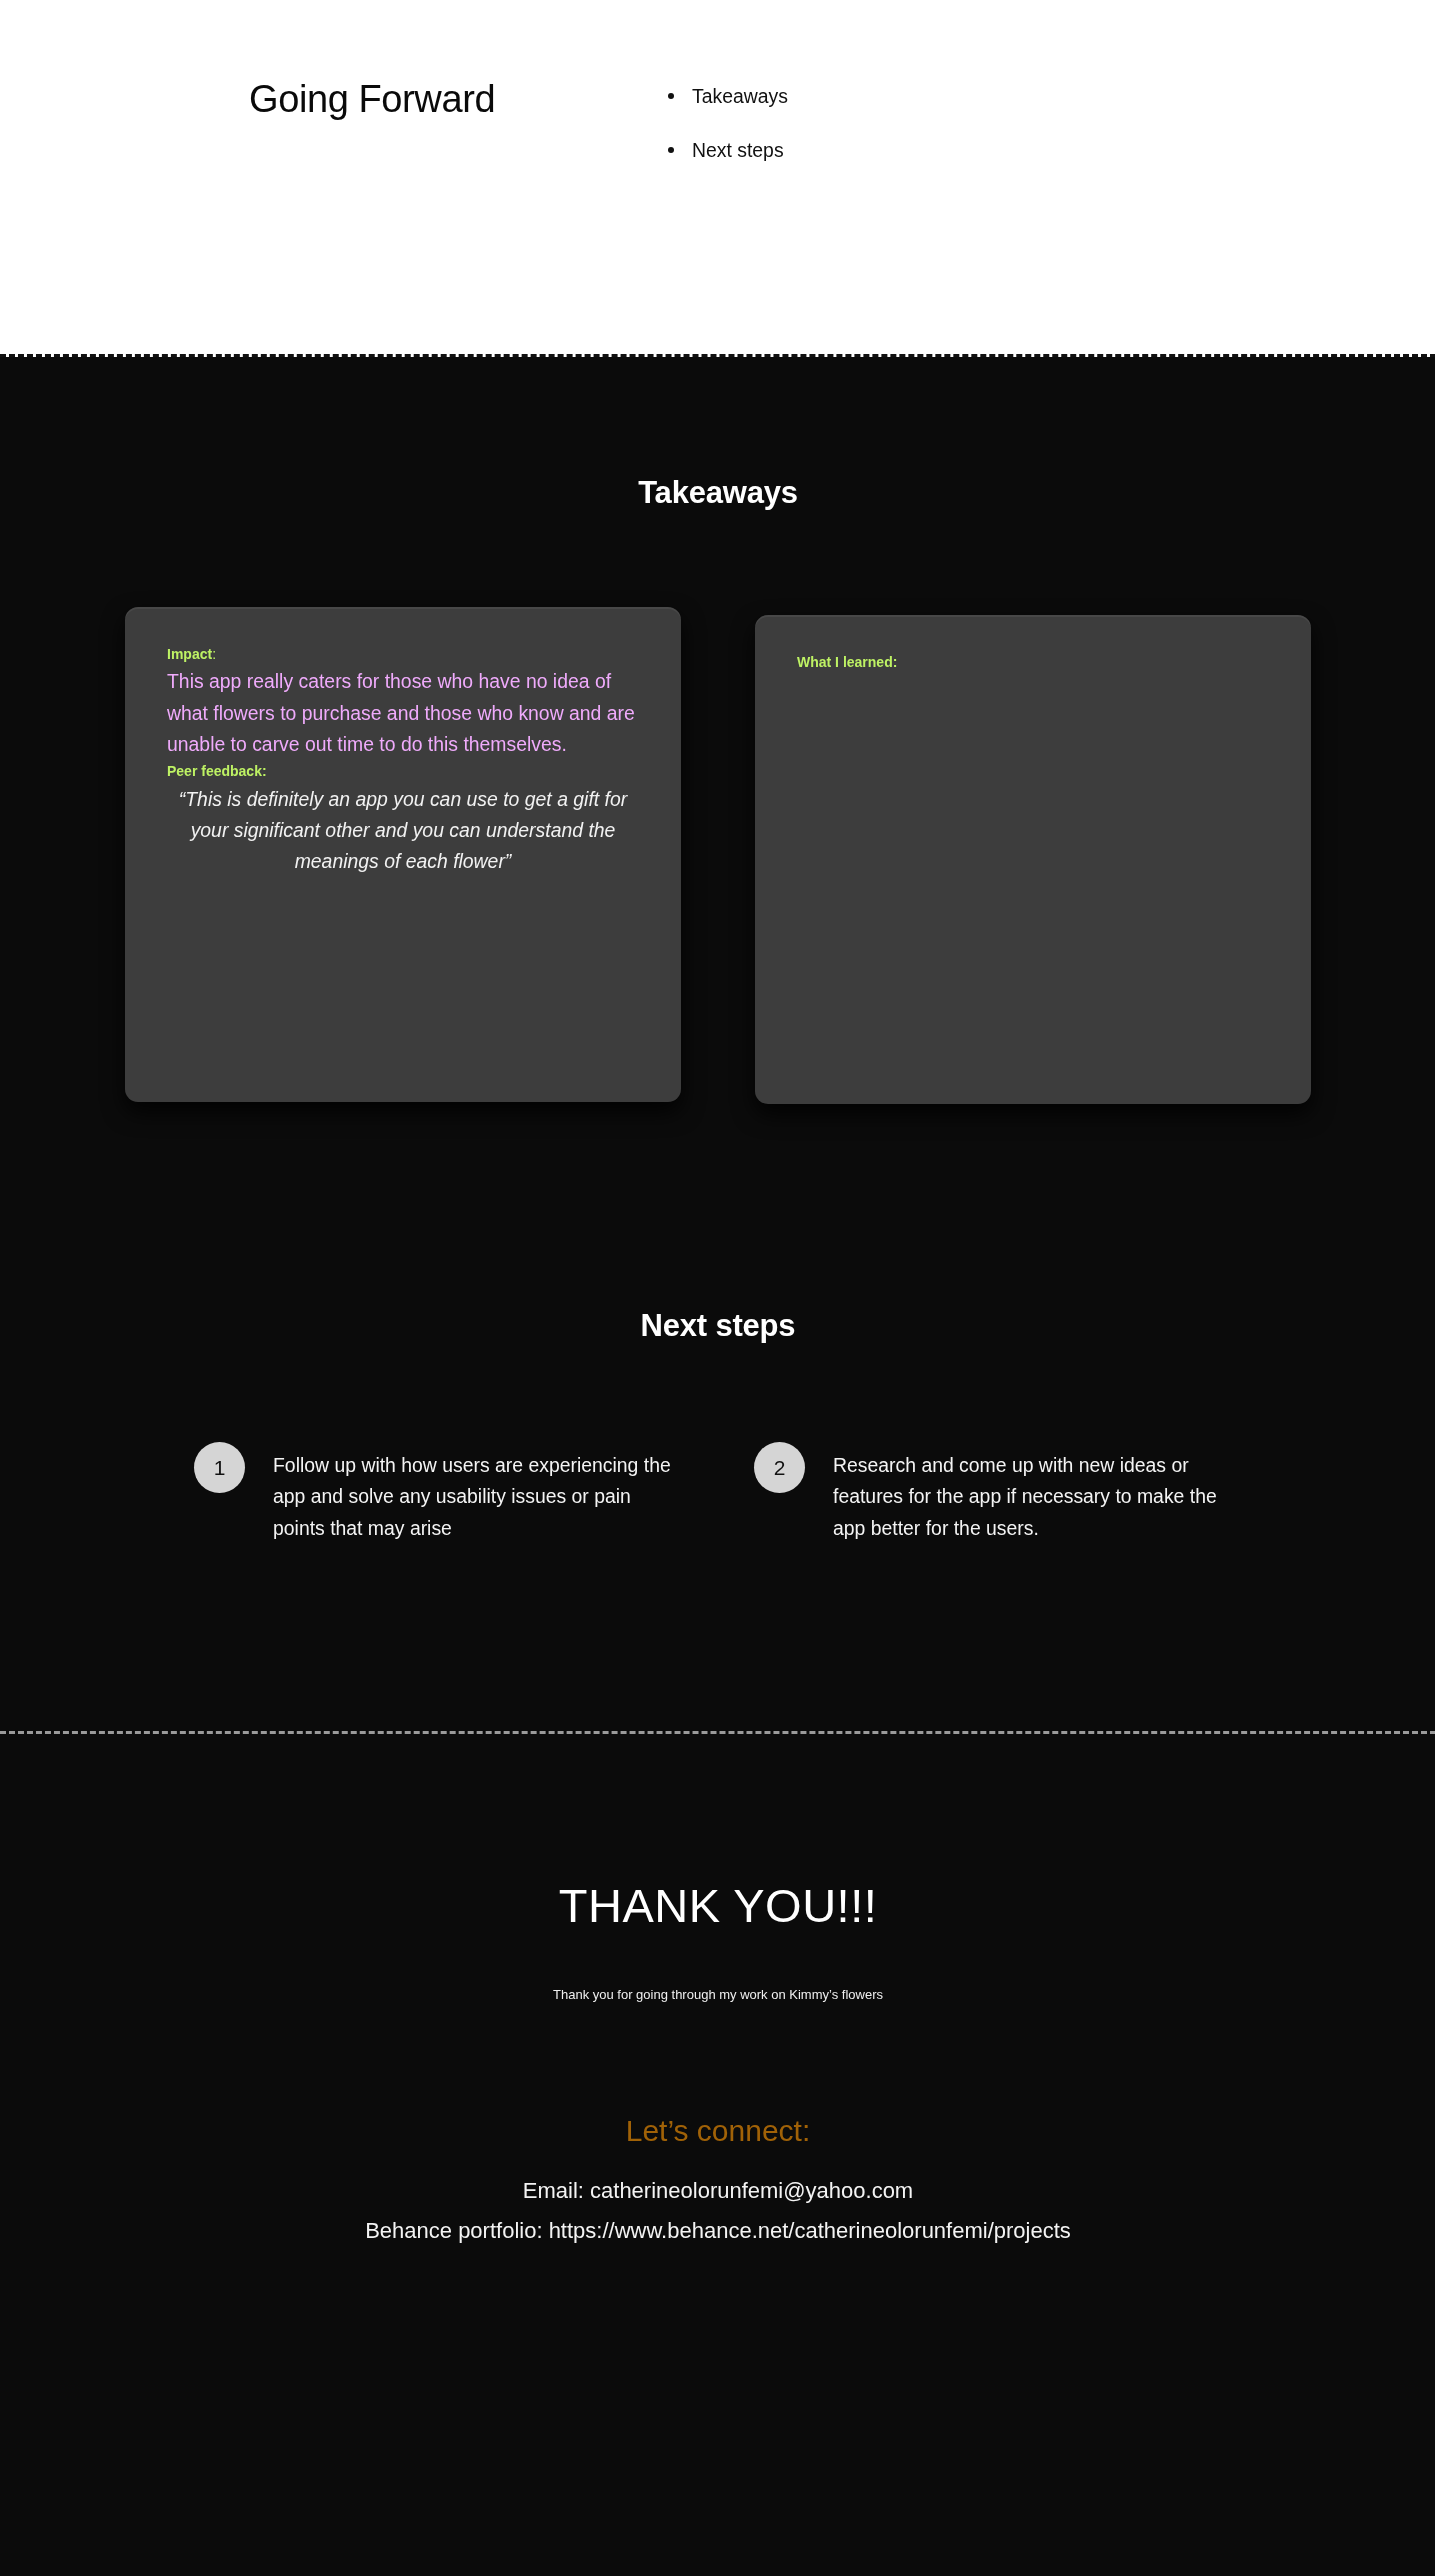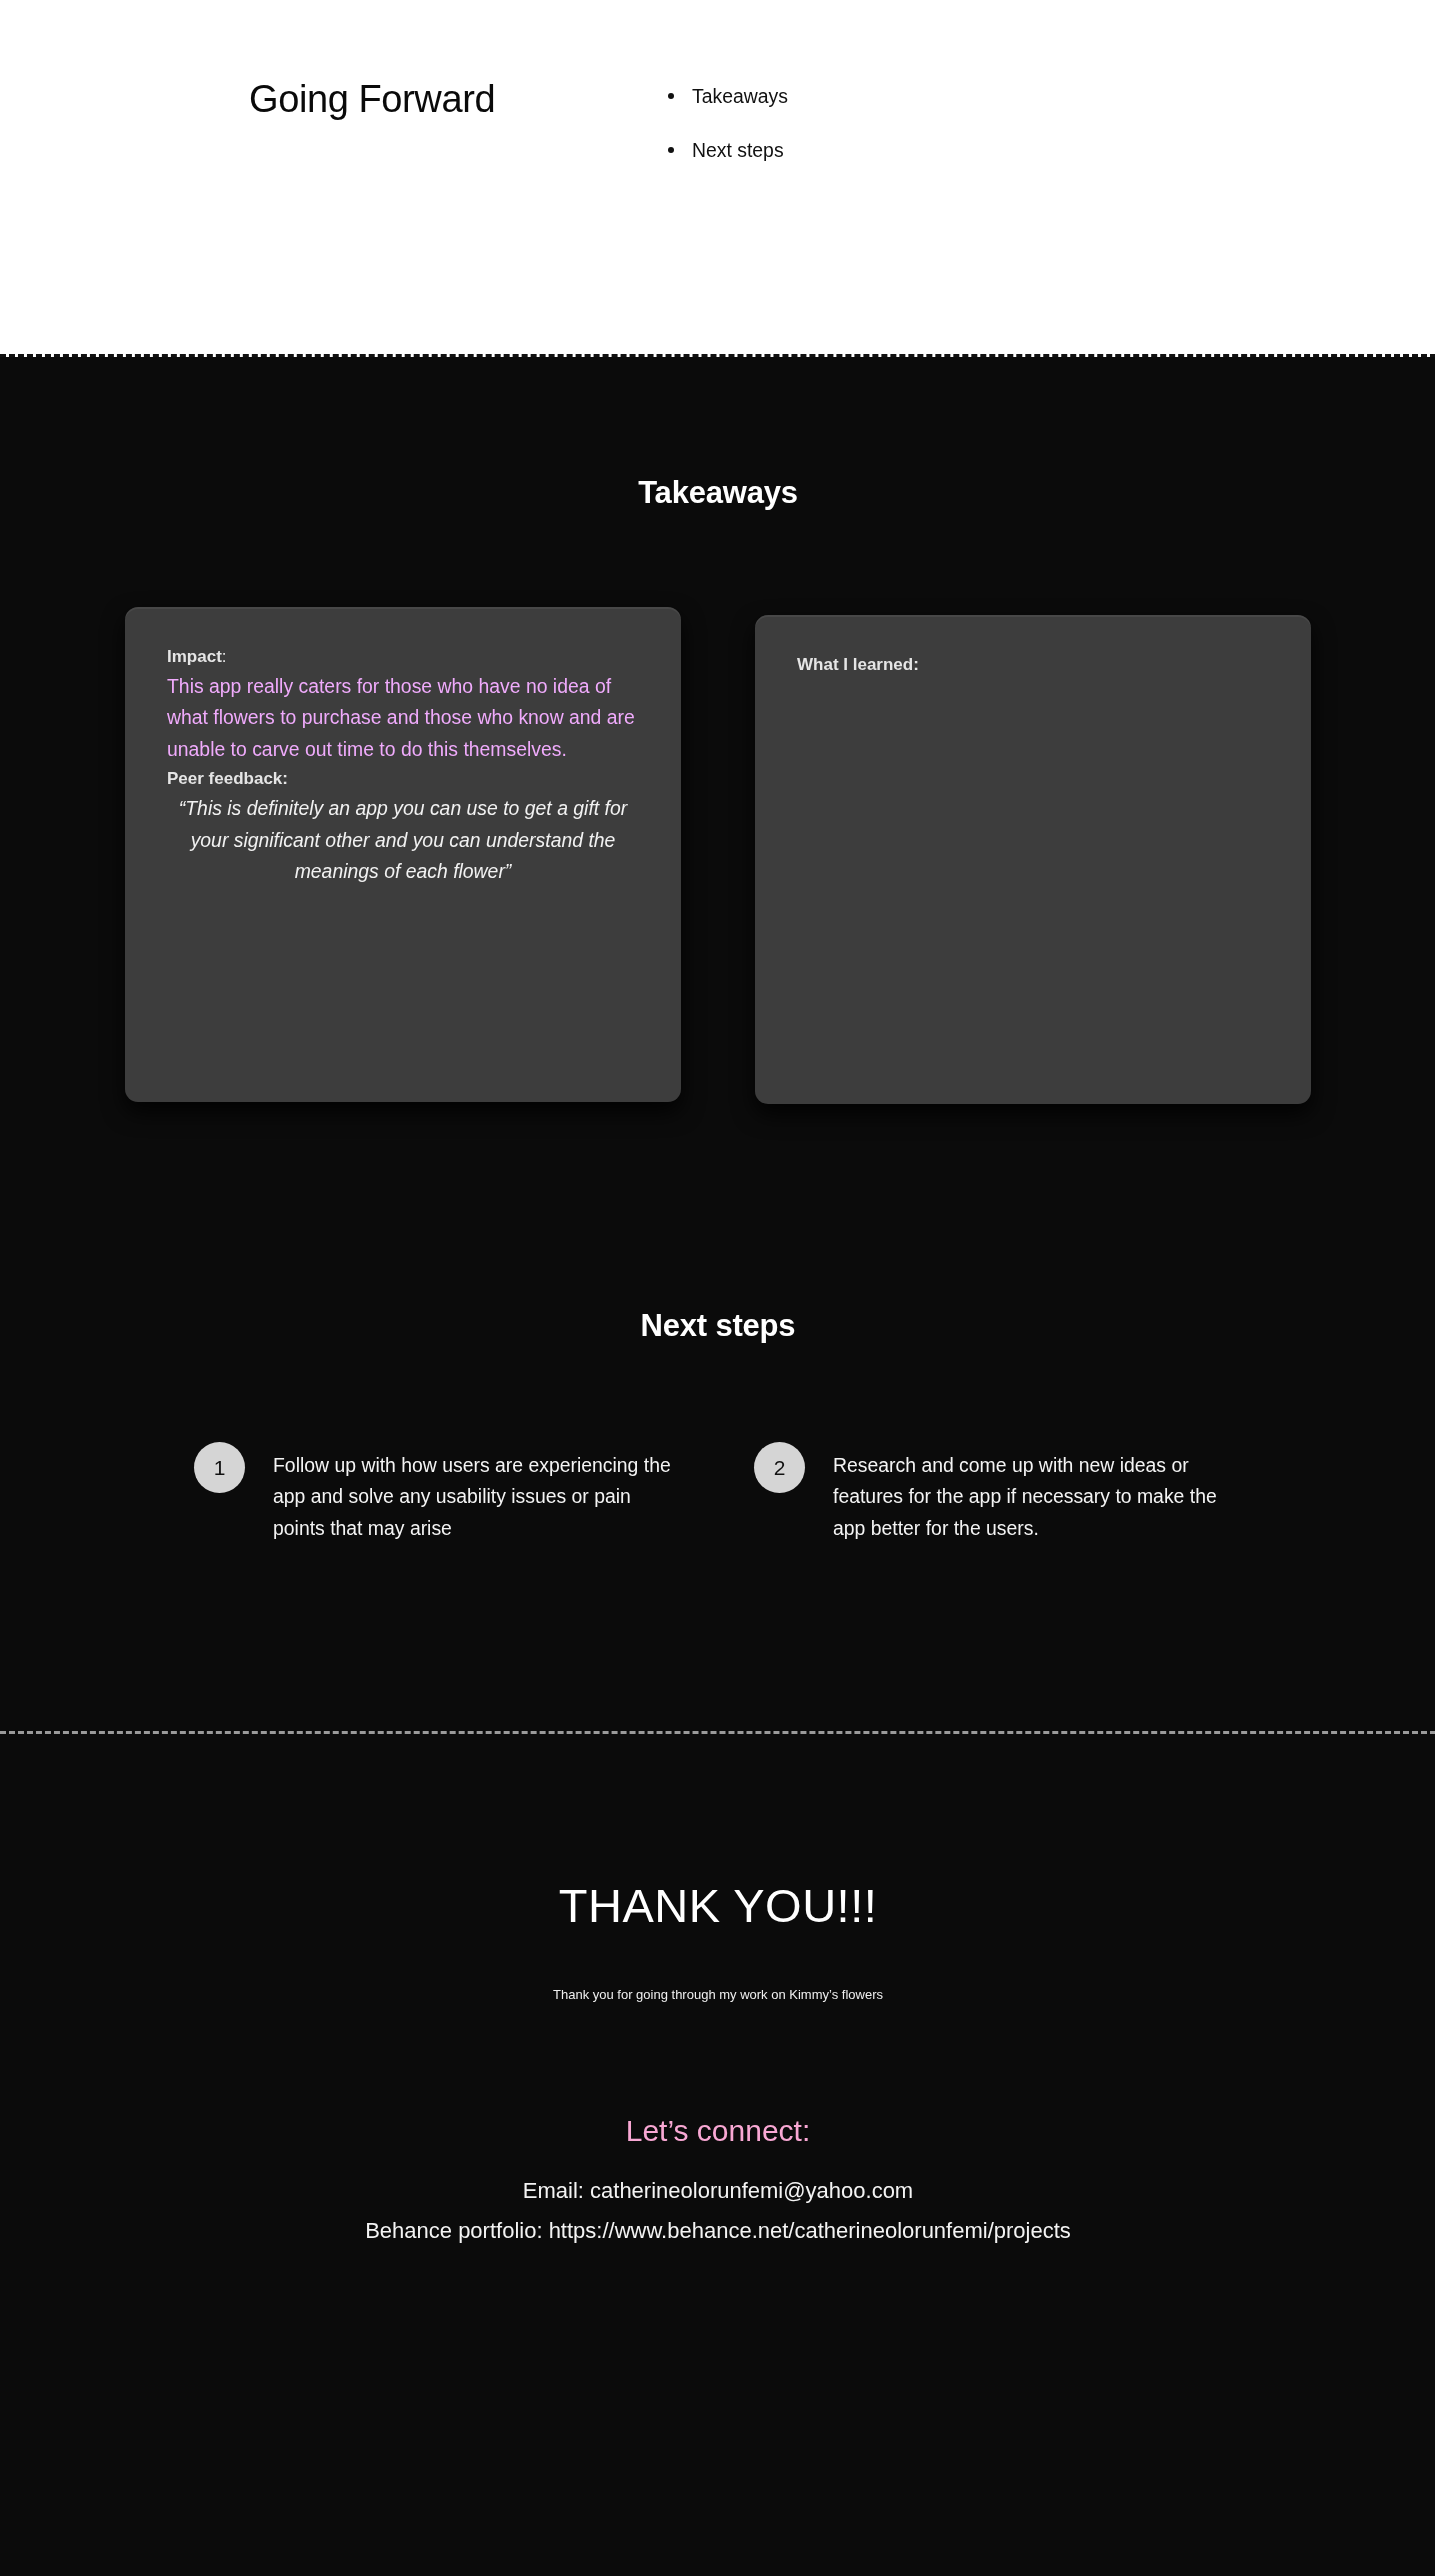--- a/index.html
+++ b/index.html
@@ -95,23 +95,23 @@
     position: relative;
   }
   .takeaway-card.card-right {
     margin-top: 8px;
     min-height: 489px;
   }
   .takeaway-card.card-left {
     min-height: 495px;
   }
   .card-label {
-    font-size: 17px;
+    font-size: 14px;
     font-weight: bold;
-    color: #e5e5e5;
+    color: #bef264;
     line-height: 1.65;
     margin: 0;
   }
   .card-label .plain-colon {
     font-weight: normal;
   }
   .card-body {
     font-size: 19.4px;
     color: #f0abfc;
     line-height: 1.62;
@@ -190,21 +190,21 @@
   }
   .thankyou-sub {
     font-size: 13px;
     color: #f0f0f0;
     margin: 0;
     margin-top: 55px;
     font-weight: normal;
   }
   .connect-title {
     font-size: 30px;
-    color: #f9a8d4;
+    color: #a16207;
     font-weight: normal;
     margin: 12px;
     margin-top: 112px;
   }
   .contact-line {
     font-size: 22px;
     color: #f4f4f4;
     margin: 0;
     margin-top: 30px;
     font-weight: normal;

